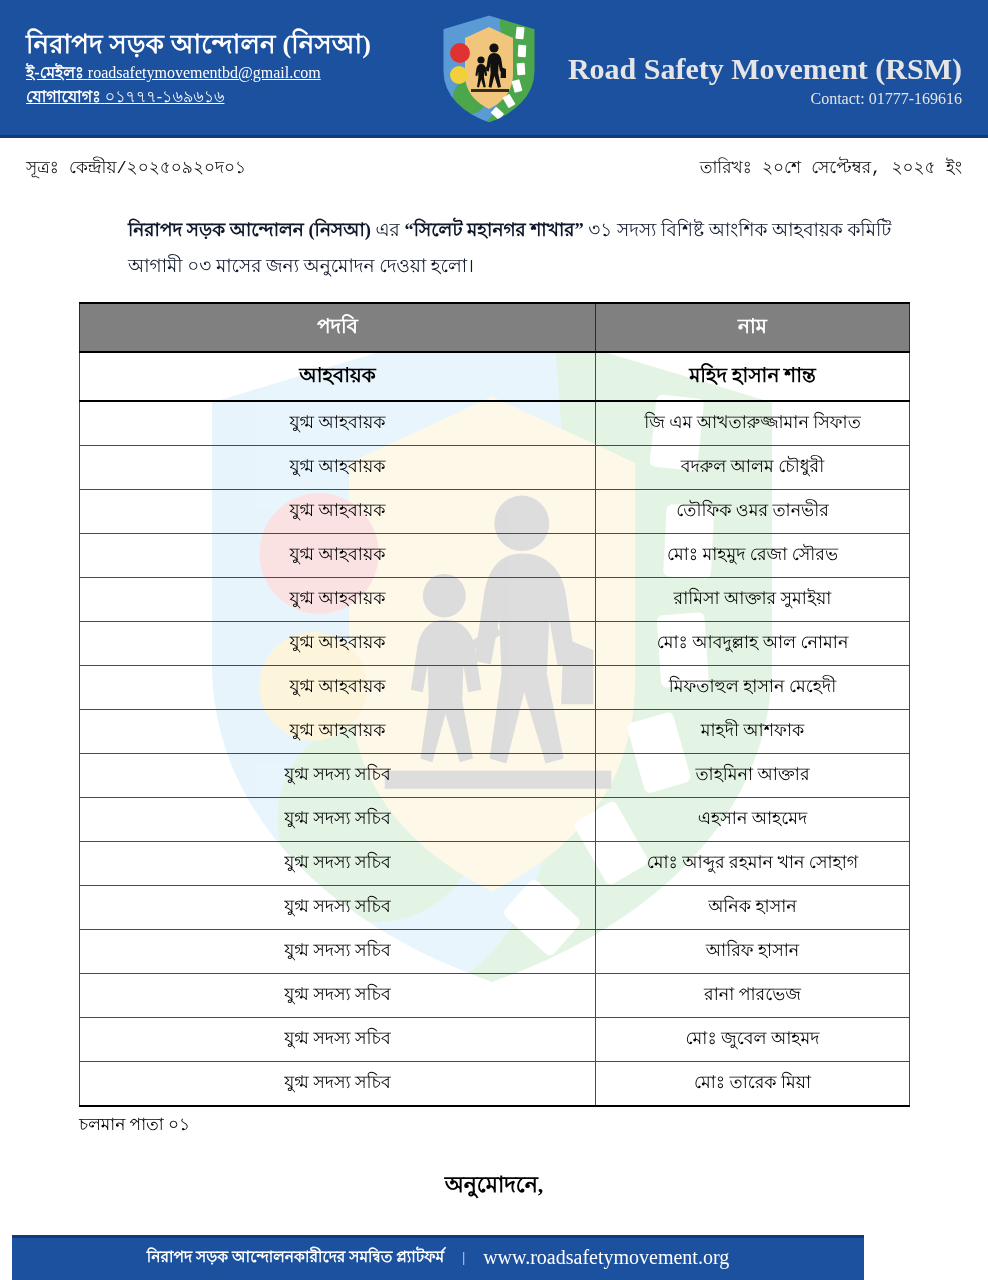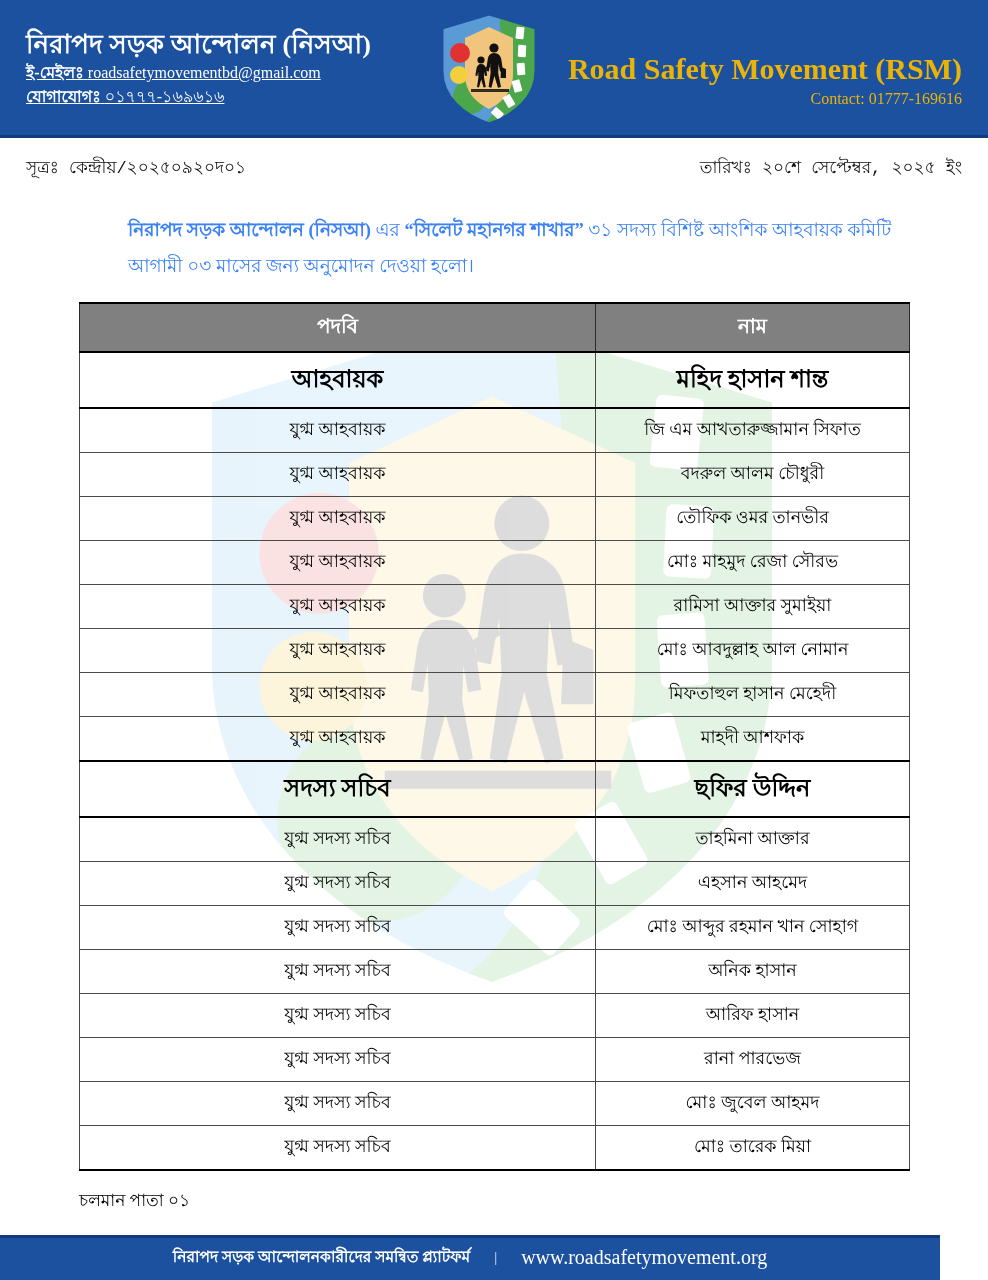--- a/index.html
+++ b/index.html
@@ -62,21 +62,21 @@
     white-space: nowrap;
     text-decoration: underline;
   }
   .hdr-line .lbl { font-weight: bold; }
 
   .hdr-right {
     display: flex;
     flex-direction: column;
     align-items: flex-end;
     justify-content: center;
-    color: #eab308;
+    color: #e5e5e5;
     width: 410px;
     text-align: right;
     margin-top: 24px;
   }
   .hdr-org-en {
     font-size: 30px;
     font-weight: bold;
     line-height: 1.2;
     white-space: nowrap;
   }
@@ -112,40 +112,40 @@
     white-space: nowrap;
   }
 
   
   .subject {
     position: relative;
     z-index: 4;
     margin: 30px 80px 0 128px;
     font-size: 18.5px;
     line-height: 1.95;
-    color: #3b82f6;
+    color: #0f172a;
   }
   .subject b { font-weight: bold; }
 
   
   .watermark {
     position: absolute;
     left: 182px;
     top: 300px;
     width: 620px;
     height: 700px;
     z-index: 1;
     pointer-events: none;
   }
 
   
   .table-zone {
     position: relative;
     z-index: 3;
-    margin: 18px auto 16px auto;
+    margin: 18px auto 4px auto;
     width: 830px;
   }
   table.members {
     width: 830px;
     border-collapse: collapse;
     table-layout: fixed;
     background: transparent;
   }
   table.members col.c1 { width: 516px; }
   table.members col.c2 { width: 314px; }
@@ -165,21 +165,21 @@
     background: #808080;
     color: #ffffff;
     font-weight: bold;
     font-size: 20px;
     height: 44px;
     border-color: #2a2a2a;
     border-top: 2px solid #000;
   }
   tr.lead td {
     font-weight: bold;
-    font-size: 24px;
+    font-size: 20px;
     height: 46px;
     border-top: 2px solid #000;
     border-bottom: 2px solid #000;
   }
   tr.last td { border-bottom: 2px solid #000; }
 
   
   .cont-note {
     position: relative;
     z-index: 4;
@@ -199,28 +199,28 @@
     text-align: center;
     margin-top: 28px;
     font-size: 22px;
     font-weight: bold;
     color: #000;
   }
 
   
   .footer-bar {
     position: absolute;
-    left: 0; bottom: 0;
-    width: 940px;
+    left: 12px; bottom: 0;
+    width: 852px;
     height: 45px;
     background: #1c51a0;
     display: flex;
     align-items: center;
     justify-content: center;
-    gap: 24px;
+    gap: 18px;
     color: #ffffff;
     z-index: 6;
   }
   .footer-bar::before {
     content: "";
     position: absolute;
     top: 0; left: 0; right: 0;
     height: 3px;
     background: #12397a;
   }
@@ -388,24 +388,20 @@
             <td>মোঃ আবদুল্লাহ আল নোমান</td>
           </tr>
           <tr>
             <td>যুগ্ম আহবায়ক</td>
             <td>মিফতাহুল হাসান মেহেদী</td>
           </tr>
           <tr>
             <td>যুগ্ম আহবায়ক</td>
             <td>মাহদী আশফাক</td>
           </tr>
-          <tr class="lead">
-            <td>সদস্য সচিব</td>
-            <td>ছফির উদ্দিন</td>
-          </tr>
           <tr>
             <td>যুগ্ম সদস্য সচিব</td>
             <td>তাহমিনা আক্তার</td>
           </tr>
           <tr>
             <td>যুগ্ম সদস্য সচিব</td>
             <td>এহসান আহমেদ</td>
           </tr>
           <tr>
             <td>যুগ্ম সদস্য সচিব</td>

